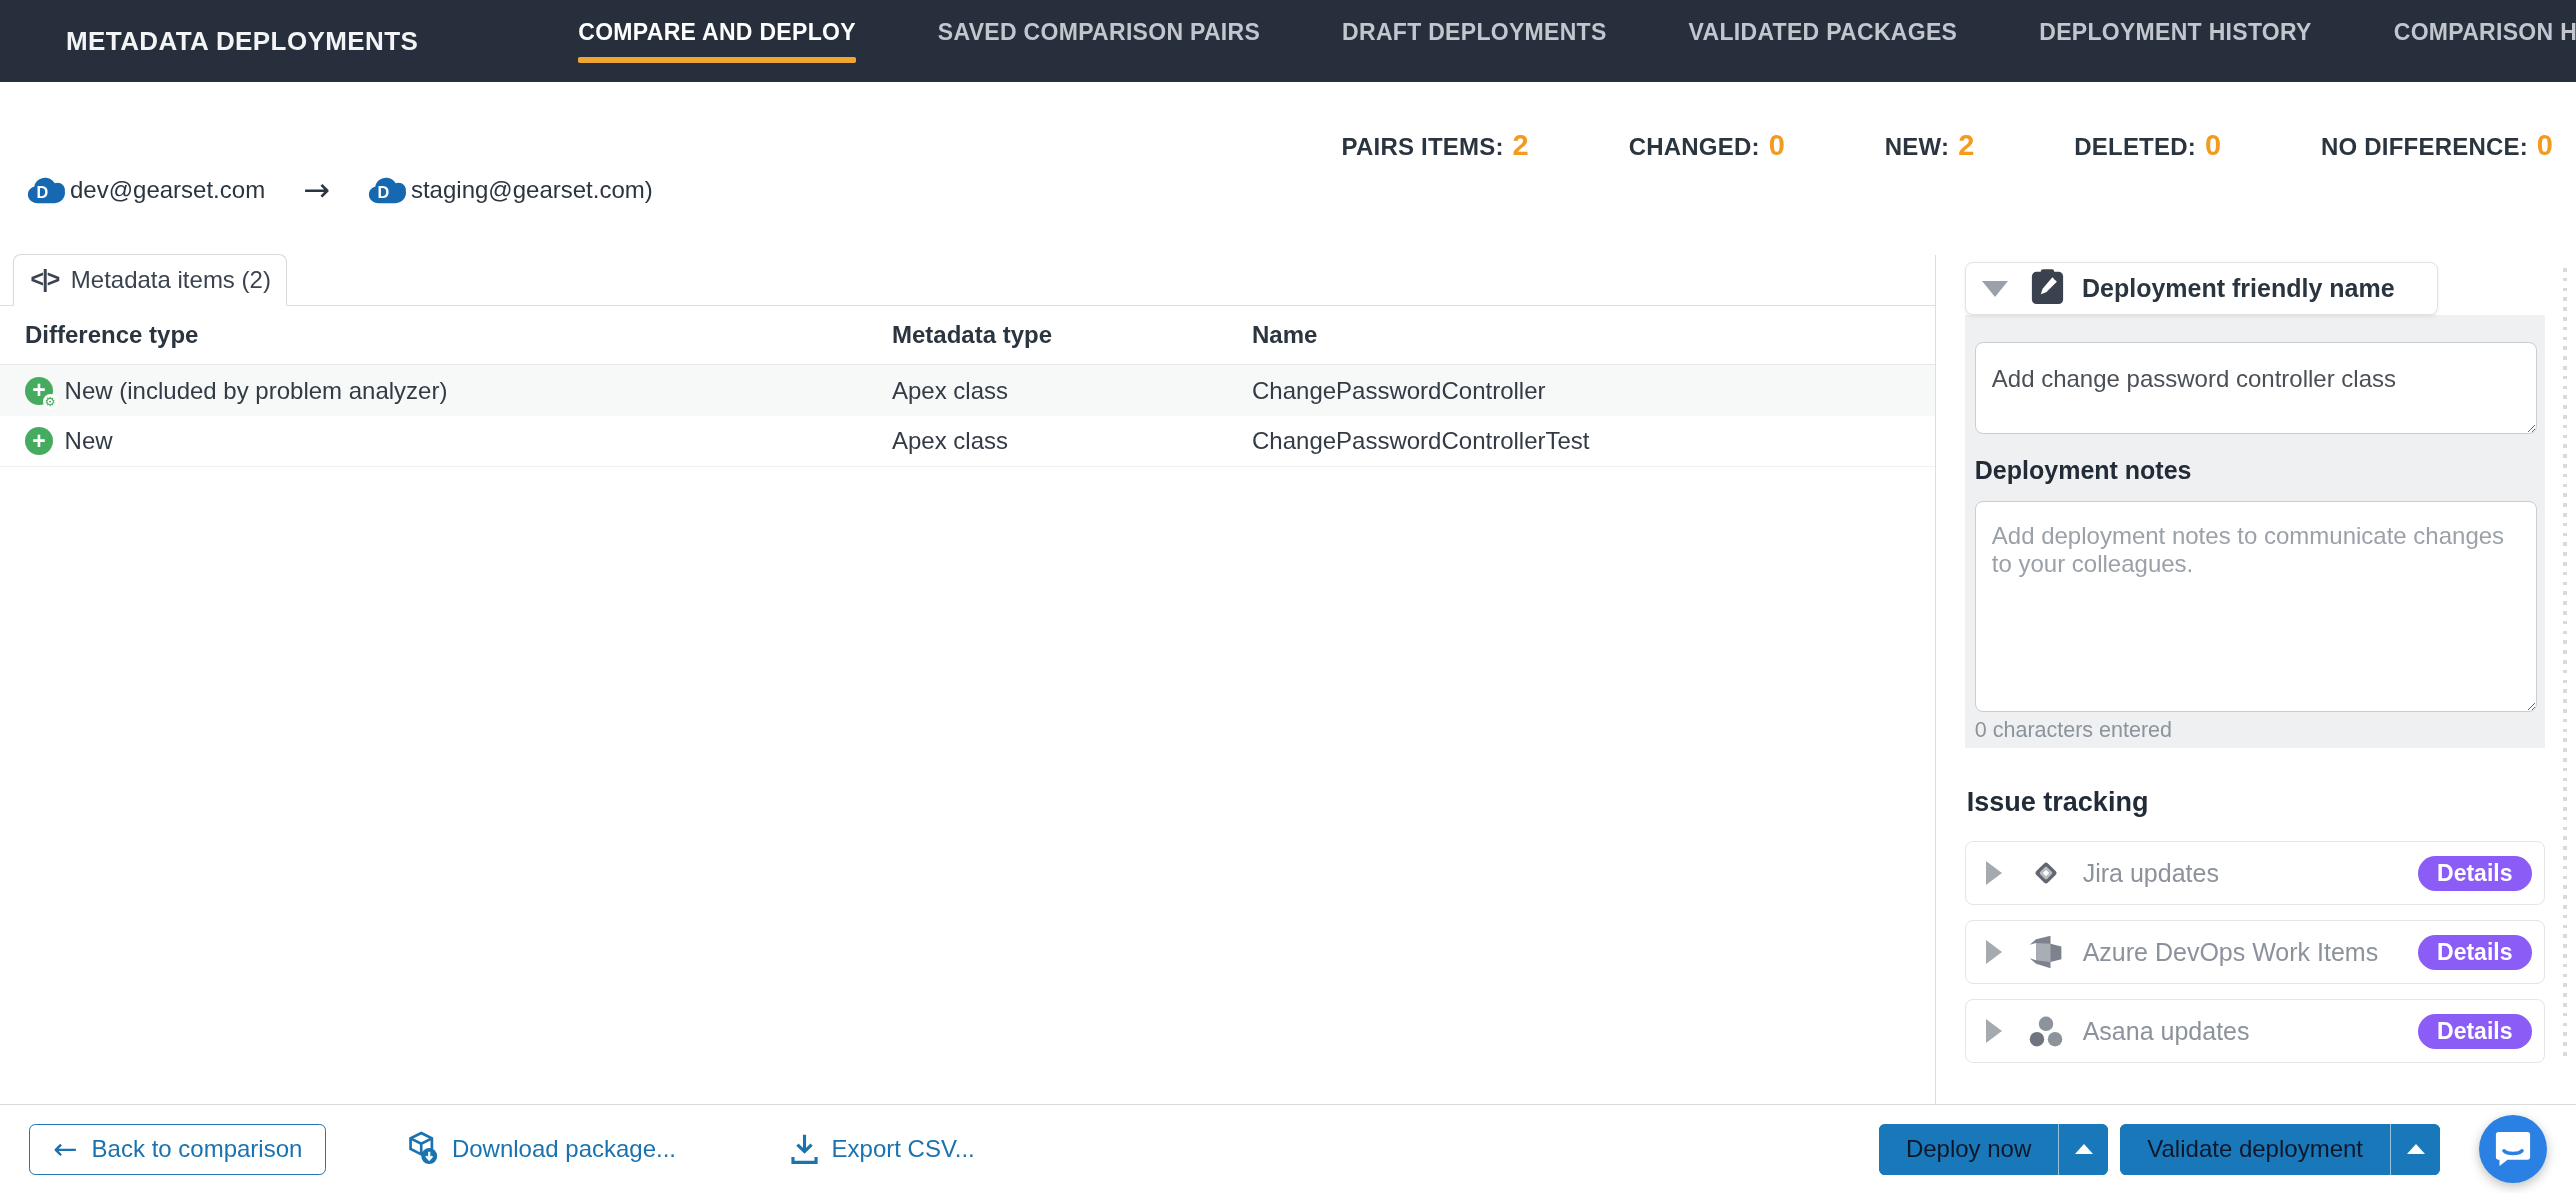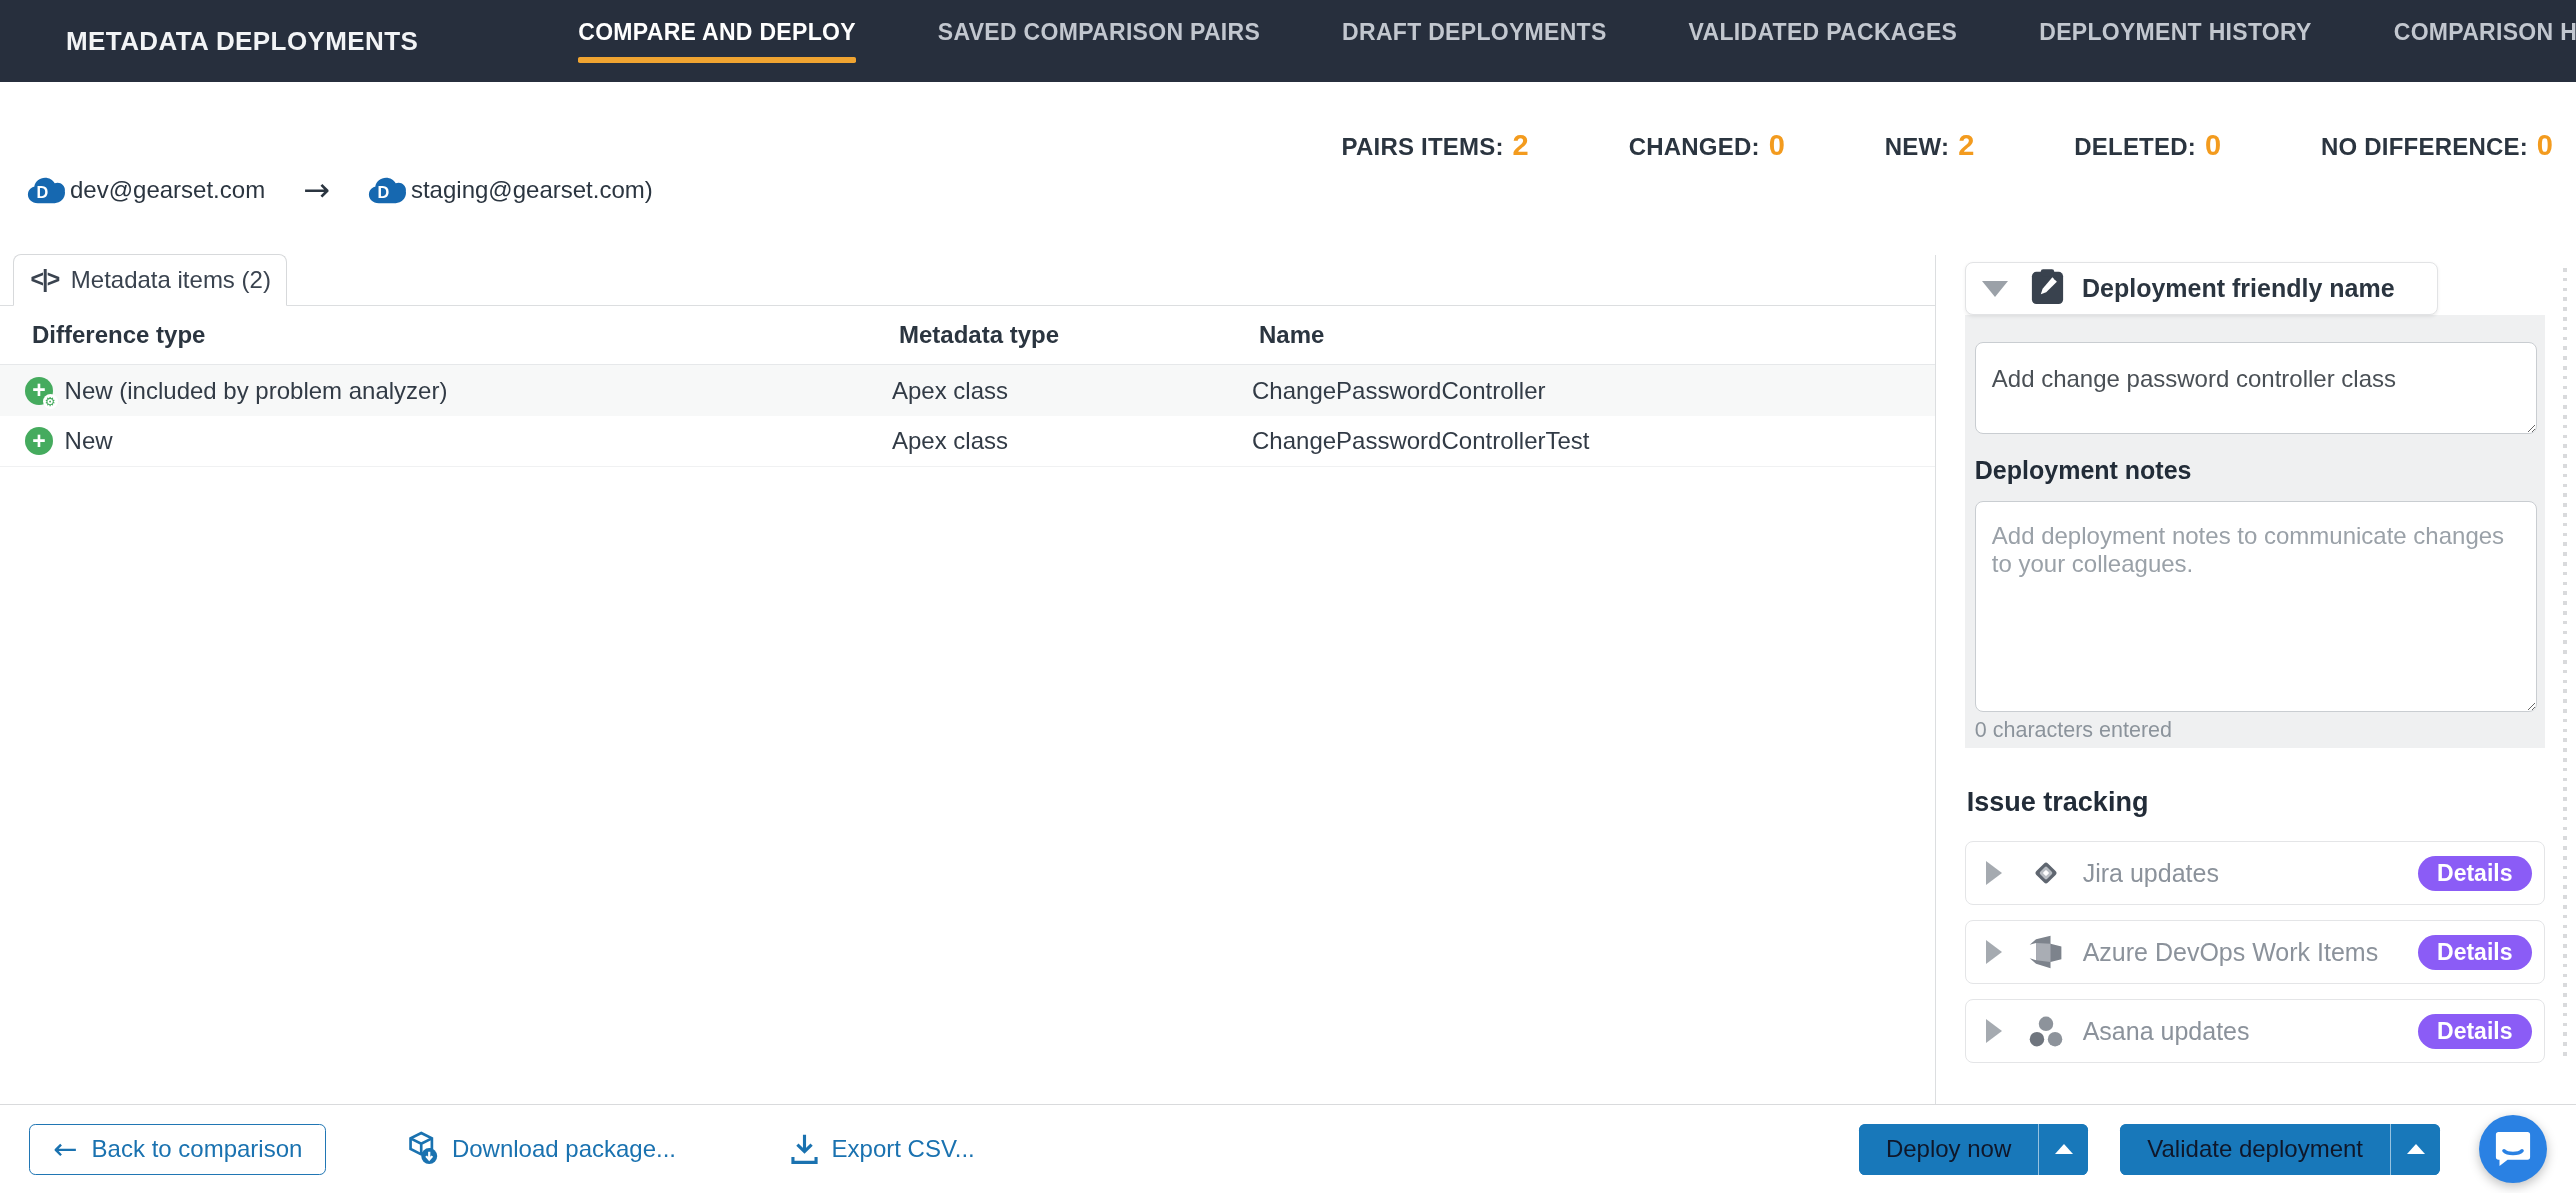--- a/index.html
+++ b/index.html
@@ -39,21 +39,21 @@
   .main { position:absolute; left:0; top:255px; width:2576px; height:849px; }
   .left-pane { position:absolute; left:0; top:0; width:1936px; height:849px;
     border-right:0.9px solid #dcdee0; background:#fff; }
   .tab-row { height:51px; display:flex; align-items:flex-end; border-bottom:0.9px solid #dcdee0; }
   .meta-tab { margin-left:13.4px; margin-bottom:-0.9px; width:274px; height:52px;
     background:#fff; border:0.9px solid #d7d9db; border-bottom:0.9px solid #fff;
     border-radius:8px 8px 0 0; display:flex; align-items:center; padding-left:16px; cursor:pointer; }
   .code-ic { font-size:23px; font-weight:bold; color:#3a434f; letter-spacing:-1.8px; margin-right:12.5px; }
   .meta-tab .t-lbl { font-size:24px; color:#3a434f; }
   .grid-row { display:grid; grid-template-columns:867px 360px 1fr; align-items:center; }
-  .thead { height:59px; border-bottom:0.9px solid #e6e8ea;padding-left:7px; }
+  .thead { height:59px; border-bottom:0.9px solid #e6e8ea; }
   .thead .th { font-size:24px; font-weight:bold; color:#2b3540; padding-left:25px; }
   .trow { height:51px; font-size:24px; color:#323b46; border-bottom:0.9px solid #f0f1f2; }
   .trow:nth-child(odd) { background:#f7f8f8; border-bottom:none; }
   .trow .td { padding-left:25px; white-space:nowrap; }
   .diff-cell { display:flex; align-items:center; }
   .diff-ic { position:relative; width:28px; height:28px; margin-right:11.6px; flex:0 0 auto; }
   .plus-circle { width:28px; height:28px; border-radius:50%; background:#45ab5e; color:#fff;
     display:flex; align-items:center; justify-content:center; font-size:23px; font-weight:bold; line-height:1; }
   .gear-badge { position:absolute; right:-4.5px; bottom:-4.5px; width:15px; height:15px; background:#fff;
     border-radius:50%; display:flex; align-items:center; justify-content:center;
@@ -103,21 +103,21 @@
   .dl-link { margin-left:81px; }
   .csv-link { margin-left:114px; }
   .footer-right { margin-left:auto; display:flex; align-items:center; }
   .split-btn { display:flex; height:51px; border-radius:6.3px; overflow:hidden; background:#1878ba; cursor:pointer; }
   .split-main { color:#0f172a; font-size:24px; display:flex; align-items:center; padding:0 27px;
     background:#1878ba; border:none; cursor:pointer; font-family:"Liberation Sans", sans-serif; }
   .split-caret { width:50px; display:flex; align-items:center; justify-content:center;
     border-left:0.9px solid rgba(255,255,255,.55); background:#1878ba; border-top:none; border-right:none; border-bottom:none; cursor:pointer; }
   .split-caret i { width:0; height:0; border-left:9px solid transparent; border-right:9px solid transparent;
     border-bottom:10.7px solid #fff; display:block; }
-  .vd-btn { margin-left:32px; }
+  .vd-btn { margin-left:12px; }
   .chat-bubble { width:68px; height:68px; border-radius:50%; background:#2a81e3; margin-left:39px;
     display:flex; align-items:center; justify-content:center; cursor:pointer;
     box-shadow:0 3.6px 10.7px rgba(0,0,0,.25); }
 </style>
 </head>
 <body>
 
 <div class="topbar">
   <div class="hamburger">
       <span></span>

